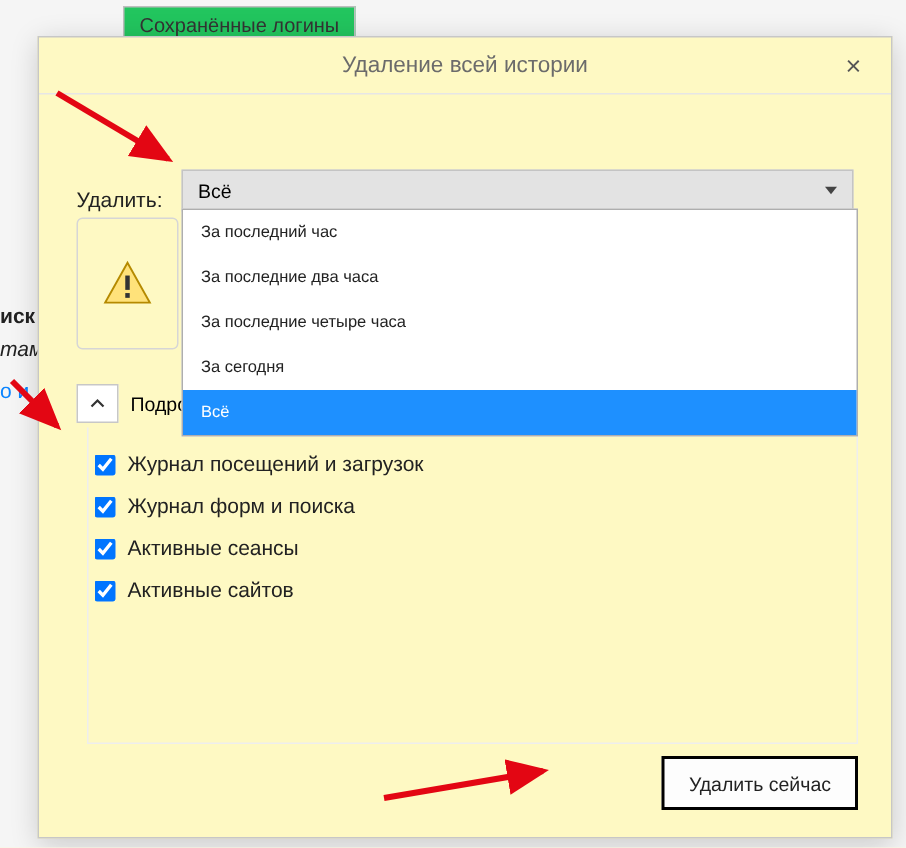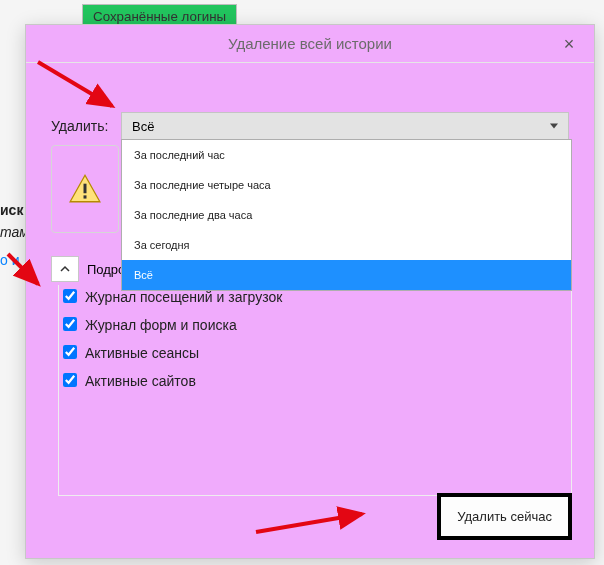--- a/index.html
+++ b/index.html
@@ -26,21 +26,21 @@
     position: absolute;
     left: 0;
     font-size: 14px;
     color: #222;
     z-index: 0;
   }
   .dialog {
     position: absolute;
     top: 24px; left: 25px;
     width: 570px; height: 535px;
-    background: #f0abfc;
+    background: #fef9c3;
     border: 1px solid #c7c7c7;
     box-shadow: 0 4px 18px rgba(0,0,0,0.18);
     z-index: 10;
   }
   .dialog-title-bar {
     position: relative;
     height: 38px;
     text-align: center;
     line-height: 38px;
     border-bottom: 1px solid #e6e6e6;
@@ -54,21 +54,21 @@
     line-height: 38px;
     font-size: 18px;
     color: #555;
     cursor: pointer;
   }
   .row-delete {
     position: absolute;
     top: 86px; left: 25px; right: 25px;
     height: 30px;
     display: flex;
-    align-items: center;
+    align-items: flex-end;
   }
   .row-delete-label {
     width: 70px;
     font-size: 14px;
     color: #222;
   }
   .select-box {
     flex: 1;
     height: 28px;
     background: #e3e3e3;
@@ -137,40 +137,40 @@
     position: absolute;
     top: 260px; left: 32px; right: 22px;
     bottom: 62px;
     border: 1px solid #eee;
     border-top: none;
     overflow-y: scroll;
     padding: 4px 6px 4px 2px;
   }
   .check-item {
     display: flex;
-    align-items: flex-start;
+    align-items: flex-end;
     height: 28px;
     font-size: 14px;
     color: #222;
   }
   .check-item input {
     width: 14px; height: 14px;
     margin: 0 8px 0 2px;
   }
   .button-row {
     position: absolute;
     bottom: 18px; right: 22px;
     display: flex;
     gap: 10px;
   }
   .btn {
-    height: 47px;
+    height: 36px;
     padding: 0 16px;
     background: #fdfdfd;
-    border: 4px solid #000000;
+    border: 2px solid #000000;
     font-size: 13px;
     color: #222;
     cursor: pointer;
   }
   
   .check-list::-webkit-scrollbar { width: 16px; }
   .check-list::-webkit-scrollbar-track { background: #f0f0f0; }
   .check-list::-webkit-scrollbar-thumb { background: #c7c7c7; }
   
   .arrow { position: absolute; z-index: 50; pointer-events: none; }
@@ -210,22 +210,22 @@
     <div class="details-toggle">
       <svg viewBox="0 0 10 10">
           <path d="M1 7 L5 3 L9 7" fill="none" stroke="#333" stroke-width="1.5"></path>
         </svg>
     </div>
     <span>Подробности</span>
   </div>
 
   <div class="dropdown" id="dropdown">
       <div class="opt">За последний час</div>
+      <div class="opt">За последние два часа</div>
       <div class="opt">За последние четыре часа</div>
-      <div class="opt">За последние два часа</div>
       <div class="opt">За сегодня</div>
       <div class="opt sel">Всё</div>
     </div>
 
   <div class="check-list" id="check-list">
       <label class="check-item">
         <input type="checkbox" checked="" style="">
         <span>Журнал посещений и загрузок</span>
       </label>
       <label class="check-item">

